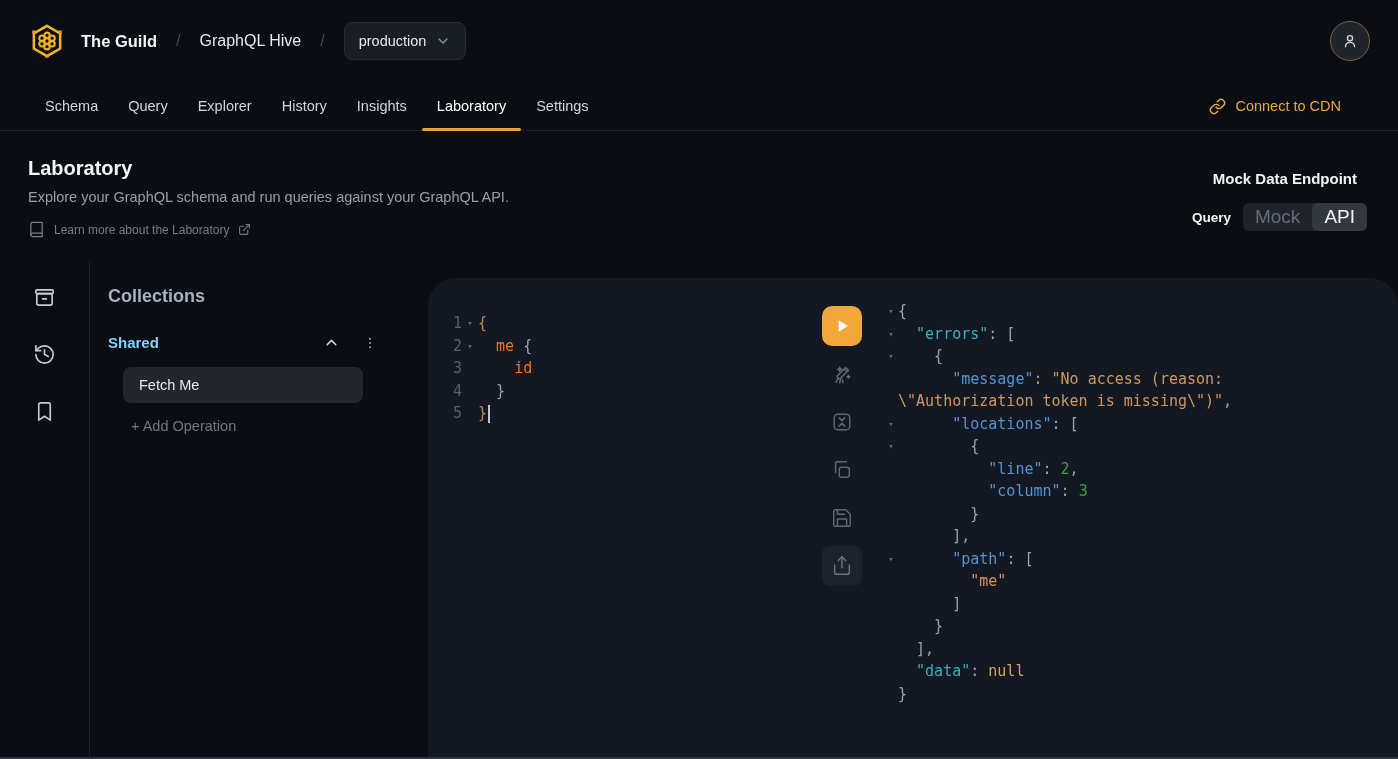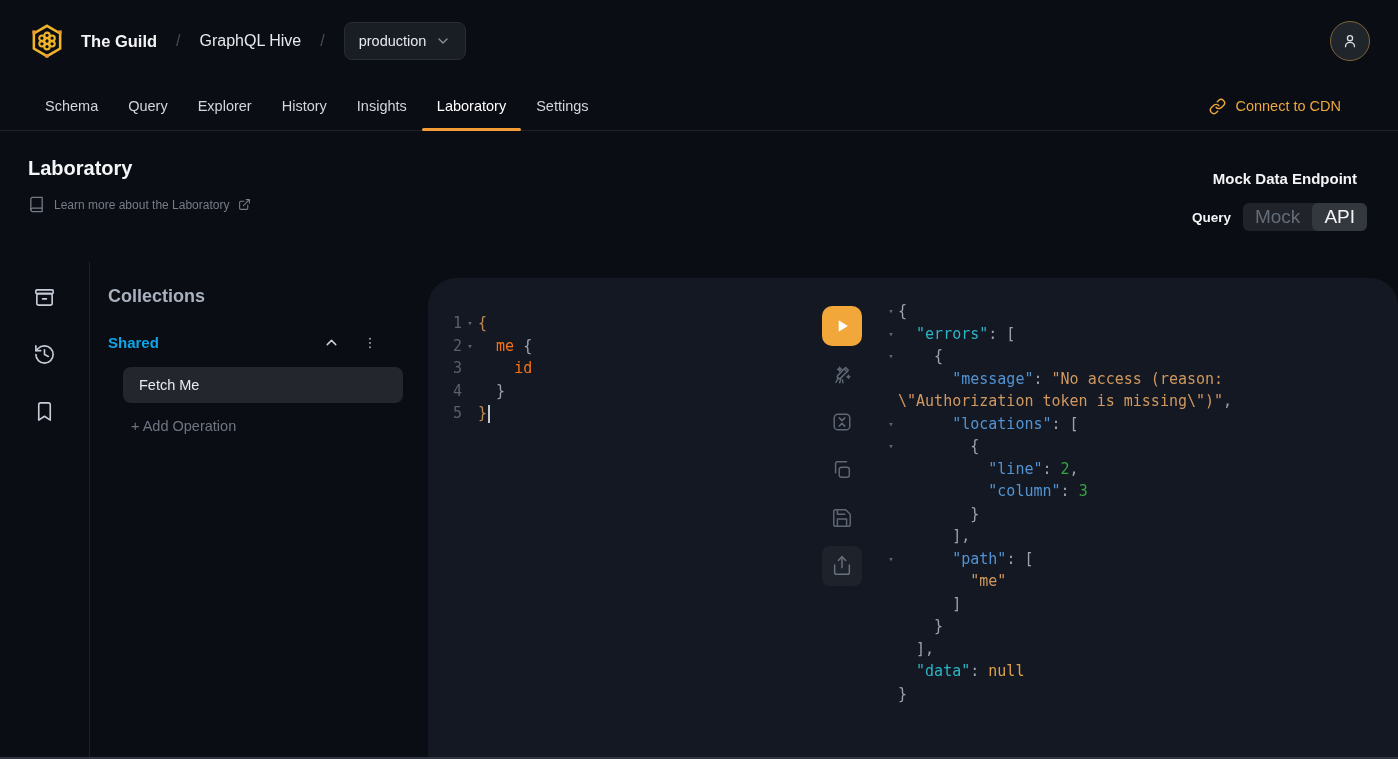--- a/index.html
+++ b/index.html
@@ -66,25 +66,25 @@
   .main { display:flex; height:497px; }
   .rail {
     width:90px; flex-shrink:0; border-right:1px solid #1c212a;
     padding-top:24px; display:flex; flex-direction:column; align-items:center; gap:34px;
   }
   .rail-btn { color:#c6cdd8; background:none; border:none; cursor:pointer; }
 
   .collections { width:338px; flex-shrink:0; padding:24px 0 0 18px; }
   .collections-title { font-size:18px; font-weight:700; color:#a9b1bf; }
   .group-row { margin-top:27px; width:270px; display:flex; align-items:center; cursor:pointer; }
-  .group-label { font-size:15px; font-weight:600; color:#0ea5e9; flex:1; }
+  .group-label { font-size:15px; font-weight:600; color:#7dd3fc; flex:1; }
   .group-chevron { color:#ccd2da; }
   .group-kebab { color:#9aa2ad; margin-left:22px; cursor:pointer; }
   .op-item {
-    margin:16px 0 0 15px; width:280px; height:36px; border-radius:8px;
+    margin:16px 0 0 15px; width:240px; height:36px; border-radius:8px;
     background:#23272d; display:flex; align-items:center; padding-left:16px;
     font-size:14.5px; color:#e8eaee; cursor:pointer;
   }
   .add-op { margin:15px 0 0 23px; font-size:14.5px; color:#6f7683; cursor:pointer; background:none; border:none; font-family:inherit; }
 
   
   .panel { flex:1; margin-top:16px; background:#141822; border-radius:28px 28px 0 0; display:flex; overflow:hidden; }
 
   .code, .code * { font-family:"DejaVu Sans Mono", monospace; }
   .cl { display:flex; height:22.5px; align-items:center; font-size:15px; }
@@ -184,20 +184,21 @@
           <path d="M10 13a5 5 0 0 0 7.54.54l3-3a5 5 0 0 0-7.07-7.07l-1.72 1.71"></path>
           <path d="M14 11a5 5 0 0 0-7.54-.54l-3 3a5 5 0 0 0 7.07 7.07l1.71-1.71"></path>
         </svg>
     </span>
     <span>Connect to CDN</span>
   </div>
 </div>
 
 <div class="page-header">
   <div class="page-title">Laboratory</div>
+  <div class="page-subtitle">Explore your GraphQL schema and run queries against your GraphQL API.</div>
   <div class="learn-more">
     <span>
       <svg viewBox="0 0 24 24" width="17" height="17" fill="none" stroke="currentColor" stroke-width="1.8" stroke-linecap="round" stroke-linejoin="round">
           <path d="M4 19.5A2.5 2.5 0 0 1 6.5 17H20"></path>
           <path d="M6.5 2H20v20H6.5A2.5 2.5 0 0 1 4 19.5v-15A2.5 2.5 0 0 1 6.5 2z"></path>
         </svg>
     </span>
     <span>Learn more about the Laboratory</span>
     <span>
       <svg viewBox="0 0 24 24" width="13" height="13" fill="none" stroke="currentColor" stroke-width="2" stroke-linecap="round" stroke-linejoin="round">

